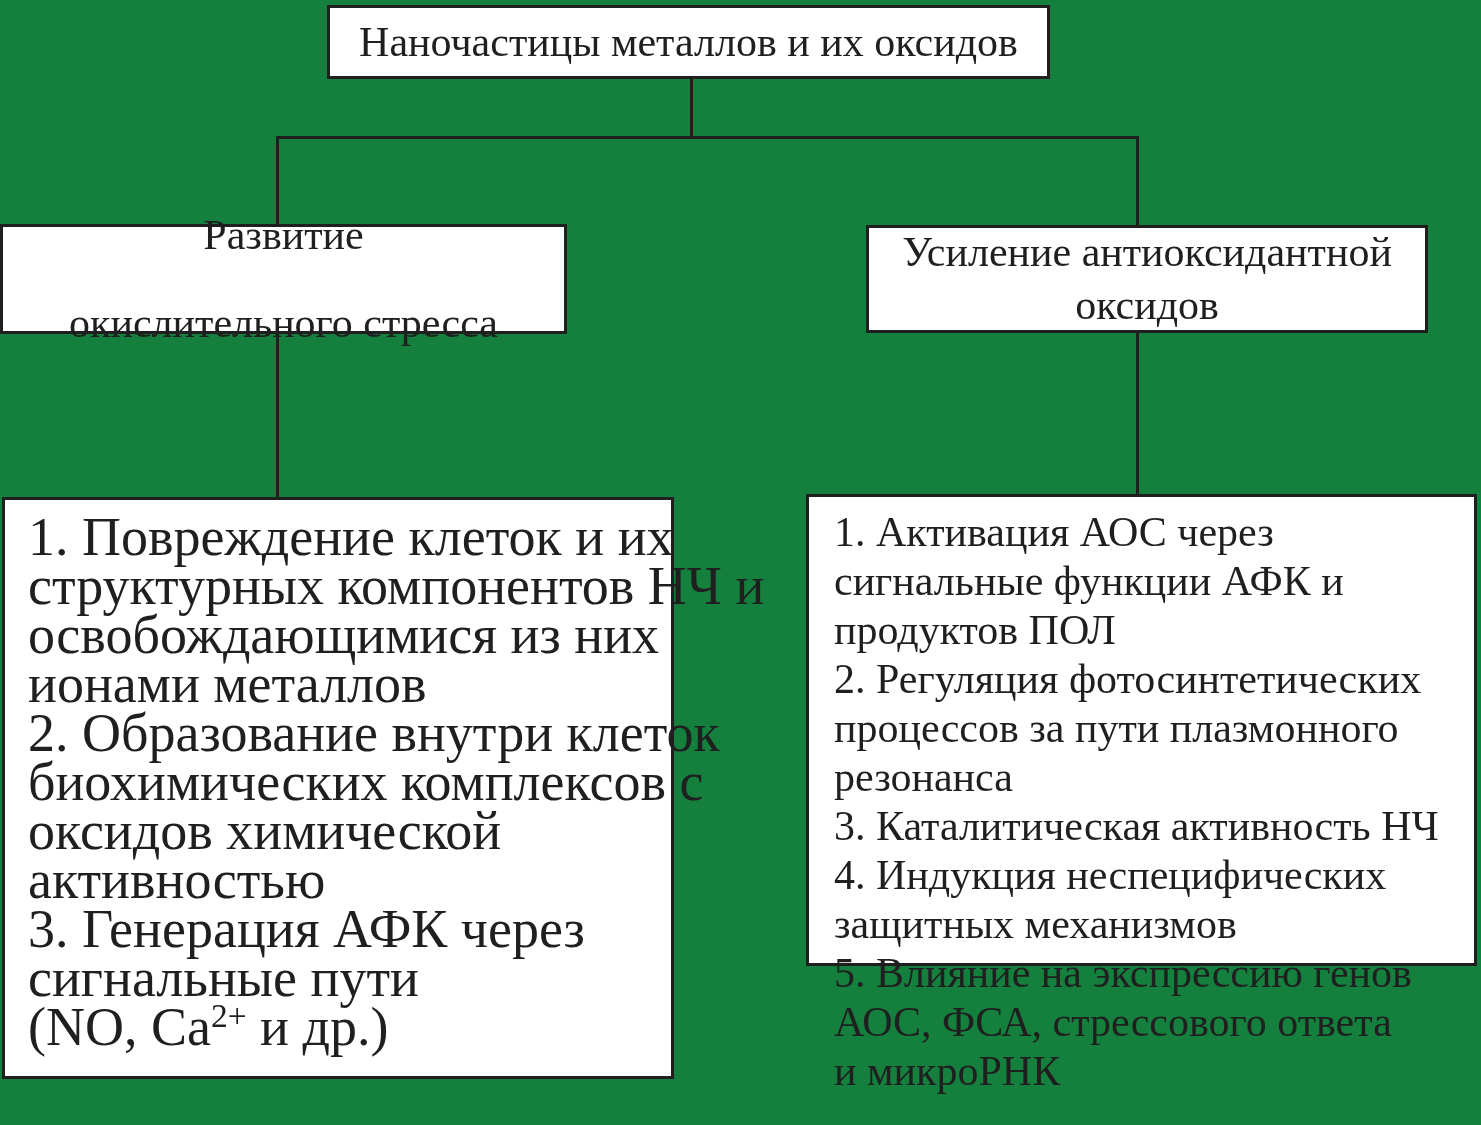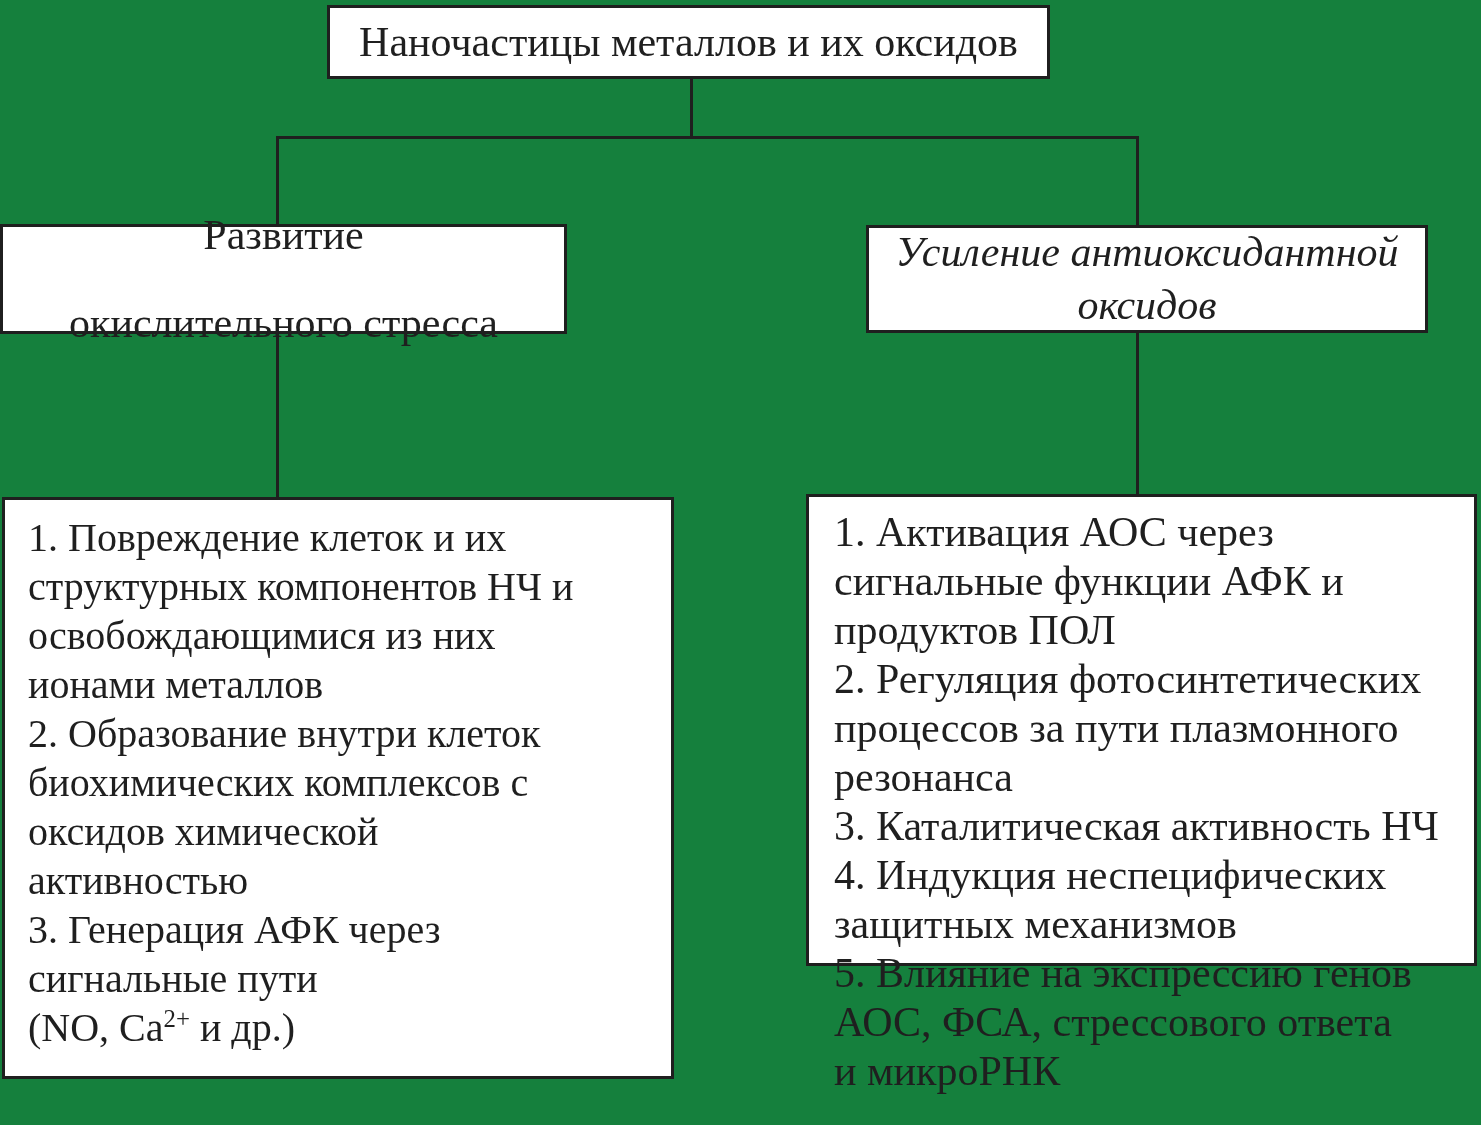--- a/index.html
+++ b/index.html
@@ -39,27 +39,26 @@
     width: 567px; height: 110px;
     font-size: 42px;
     line-height: 53px;
     gap: 35px;
   }
   .branch-right {
     left: 866px; top: 225px;
     width: 562px; height: 108px;
     font-size: 42px;
     line-height: 53px;
-    font-style: italic;
   }
   .list-left {
     left: 2px; top: 497px;
     width: 672px; height: 582px;
     padding: 13px 6px 0 23px;
-    font-size: 40px;
+    font-size: 54px;
     line-height: 49px;
   }
   .list-right {
     left: 806px; top: 494px;
     width: 671px; height: 472px;
     padding: 11px 4px 0 25px;
     font-size: 42px;
     line-height: 49px;
   }
   .line {

